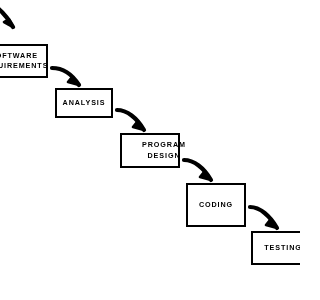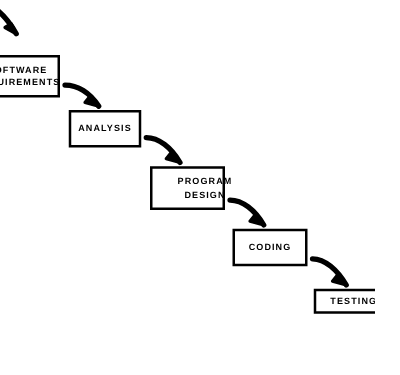--- a/index.html
+++ b/index.html
@@ -78,21 +78,21 @@
         <span class="stage-label" style="color: rgb(0, 0, 0);">SOFTWARE
 REQUIREMENTS</span>
       </div>
       <div class="stage-box" style="left: 55px; top: 88px; width: 58px; height: 30px; border-color: rgb(0, 0, 0);">
         <span class="stage-label" style="color: rgb(0, 0, 0);">ANALYSIS</span>
       </div>
       <div class="stage-box" style="left: 120px; top: 133px; width: 60px; height: 35px; border-color: rgb(0, 0, 0); padding-left: 28px;">
         <span class="stage-label" style="color: rgb(0, 0, 0);">PROGRAM
 DESIGN</span>
       </div>
-      <div class="stage-box" style="left: 186px; top: 183px; width: 60px; height: 30px; border-color: rgb(0, 0, 0);">
+      <div class="stage-box" style="left: 186px; top: 183px; width: 60px; height: 44px; border-color: rgb(0, 0, 0);">
         <span class="stage-label" style="color: rgb(0, 0, 0);">CODING</span>
       </div>
-      <div class="stage-box" style="left: 251px; top: 231px; width: 64px; height: 20px; border-color: rgb(0, 0, 0);">
+      <div class="stage-box" style="left: 251px; top: 231px; width: 64px; height: 34px; border-color: rgb(0, 0, 0);">
         <span class="stage-label" style="color: rgb(0, 0, 0);">TESTING</span>
       </div>
     </div>
 
 </div>
 
 </body></html>

